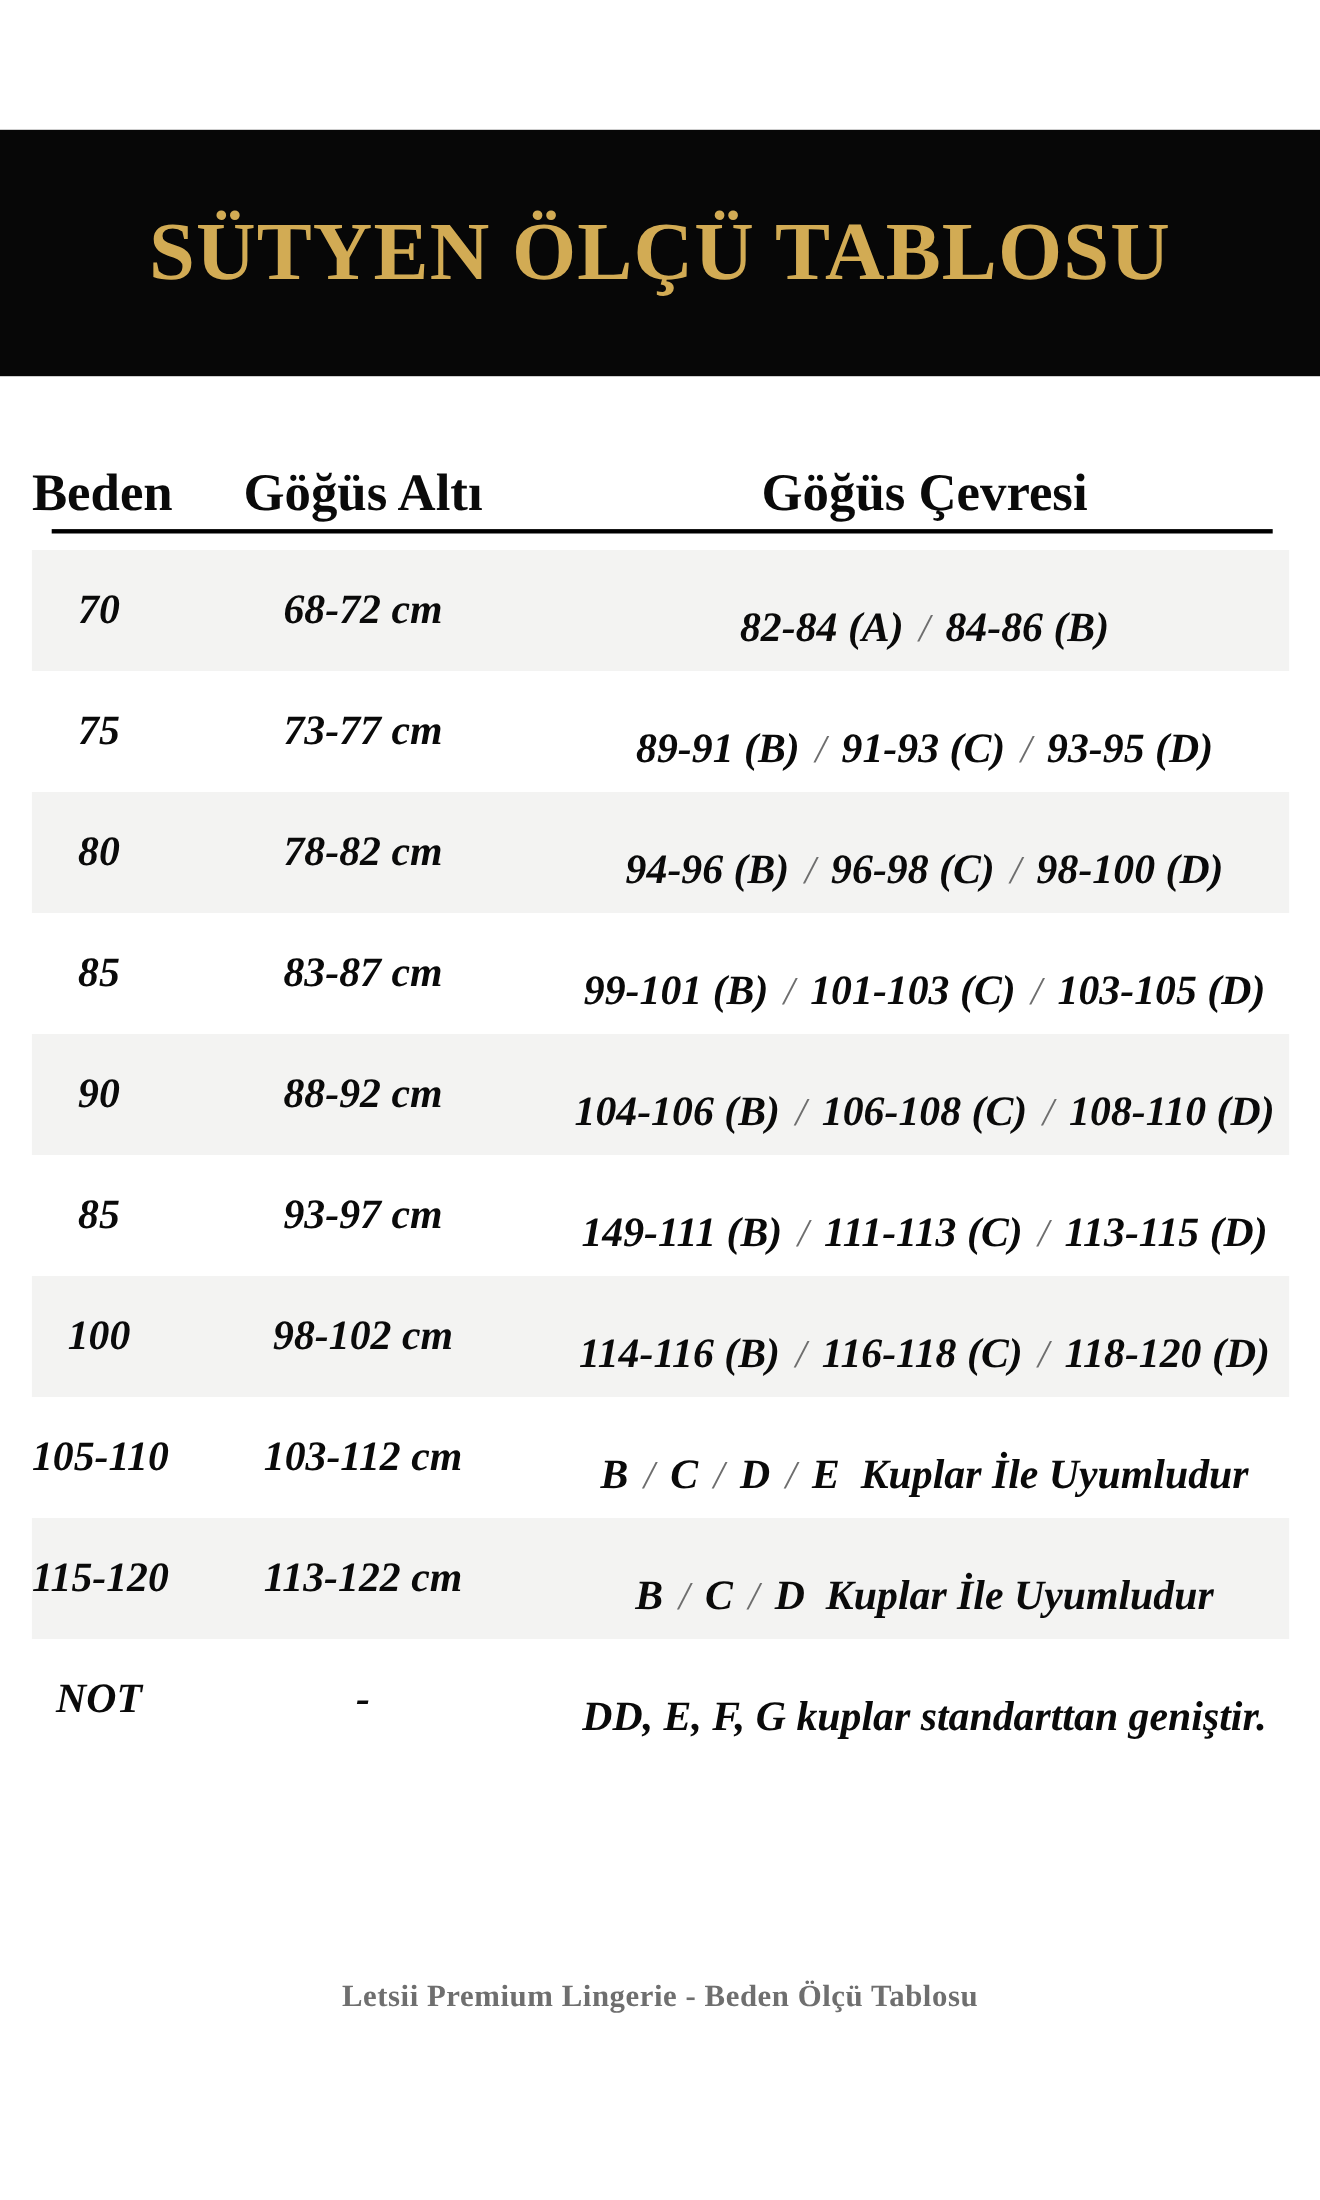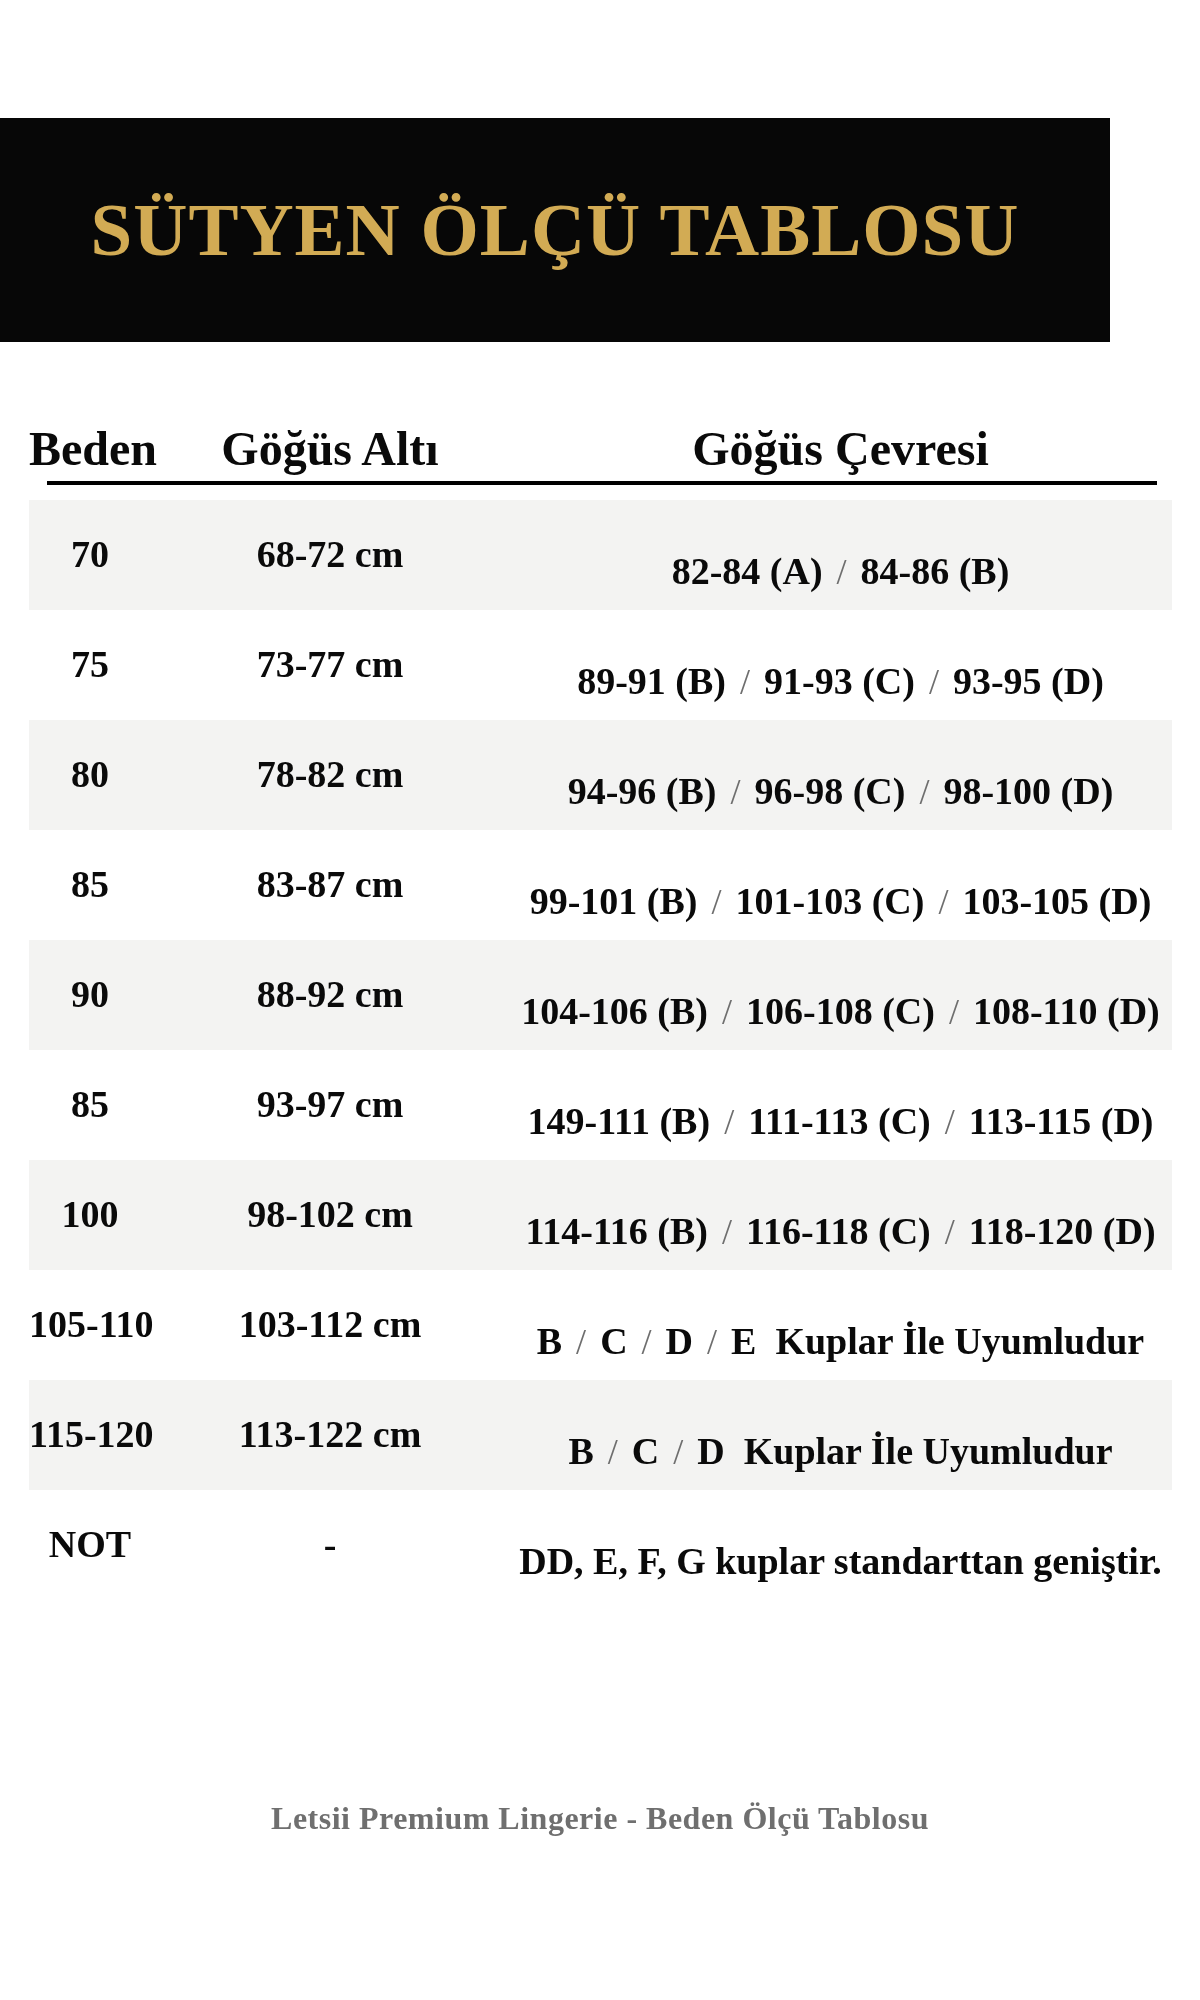--- a/index.html
+++ b/index.html
@@ -10,21 +10,21 @@
     --slash:#6e6e6e;
     --footer:#6f6f6f;
   }
   html,body{margin:0;padding:0;}
   body{
     width:1200px;height:2000px;position:relative;background:#ffffff;
     font-family:"Liberation Serif", serif;color:var(--ink);
     overflow:hidden;
   }
   .banner{
-    position:absolute;top:118px;left:0;width:1110px;height:224px;
+    position:absolute;top:118px;left:0;width:1200px;height:224px;
     background:var(--banner-bg);
     display:flex;align-items:center;justify-content:center;
   }
   .banner .title{
     margin:0;color:var(--gold);
     font-size:75px;font-weight:bold;letter-spacing:1px;white-space:nowrap;
   }
   .table-area{
     position:absolute;top:421px;left:29px;width:1143px;
   }
@@ -32,35 +32,35 @@
   .th{
     text-align:center;font-weight:bold;font-size:48px;line-height:1;
     white-space:nowrap;
   }
   .c1{width:122px;}
   .c2{width:358px;}
   .c3{width:663px;margin-top:33px;}
   .rule{
     margin-left:18px;width:1110px;height:4px;background:#000;margin-top:8px;
   }
-  .rows{margin-top:15px;}
+  .rows{margin-top:15px;font-style:italic;}
   .row{
     height:110px;display:flex;align-items:center;
   }
   .row:nth-child(odd){background:var(--stripe);}
   .cell{
     text-align:center;font-weight:bold;font-size:38px;line-height:1.1;
     white-space:pre;
   }
   .slash{
     font-weight:normal;color:var(--slash);font-size:36px;padding:0 14px;
   }
   .footer{
     position:absolute;top:1800px;left:0;width:1200px;text-align:center;
-    font-weight:bold;font-size:32px;color:var(--footer);letter-spacing:0.5px;
+    font-weight:bold;font-size:28px;color:var(--footer);letter-spacing:0.5px;
   }
 </style>
 </head>
 <body>
 
 <div class="banner">
   <h1 class="title">SÜTYEN ÖLÇÜ TABLOSU</h1>
 </div>
 
 <div class="table-area">

